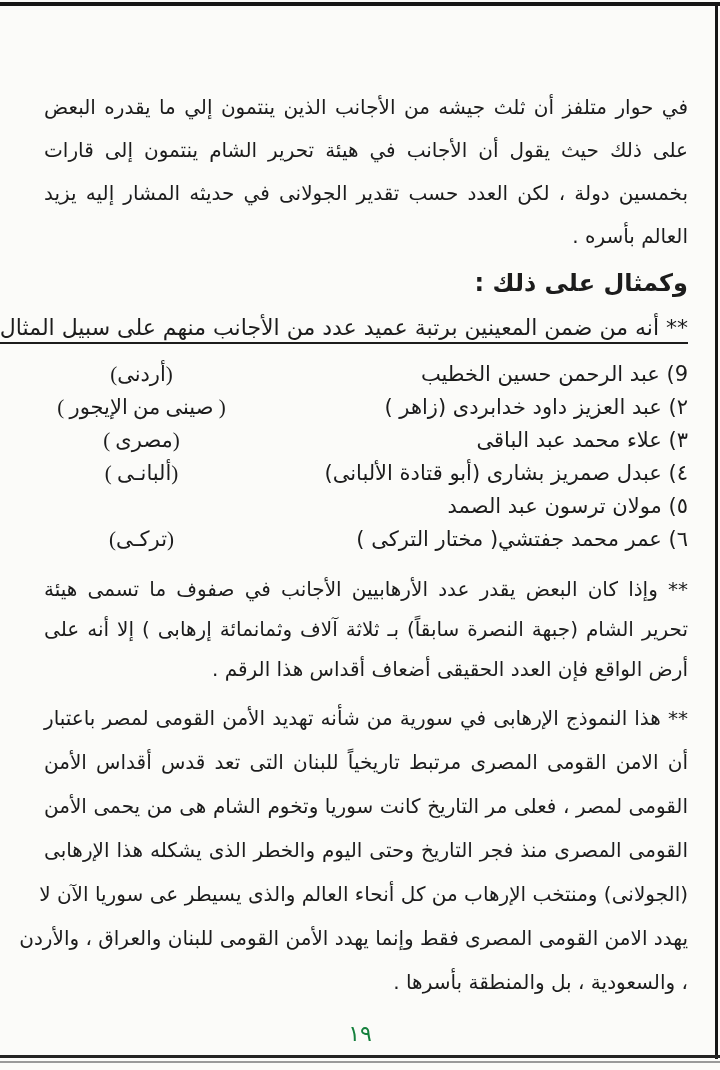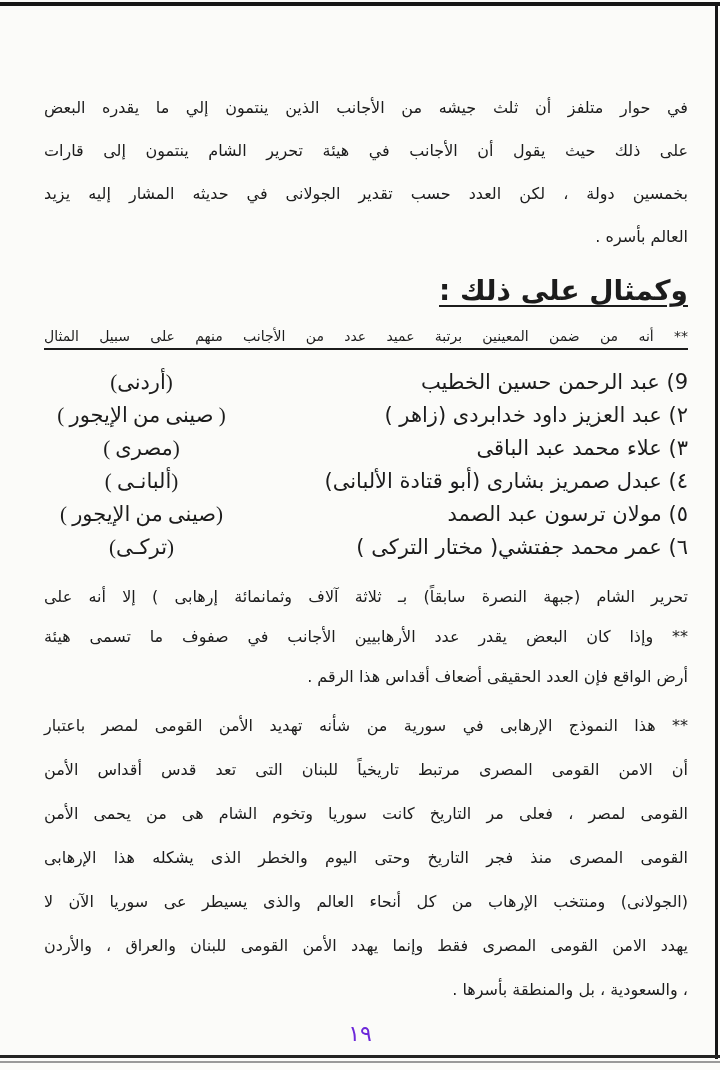--- a/index.html
+++ b/index.html
@@ -19,47 +19,46 @@
   .frame-bottom-shadow { position: absolute; top: 1061px; left: 0; width: 100%; height: 2px; background: #9a9a9a; }
 
   .content {
     position: absolute;
     top: 86px; right: 32px; left: 44px;
     direction: rtl;
   }
 
   
   .para .line {
-    font-size: 16px;
+    font-size: 20px;
     line-height: 43px;
     text-align: justify;
     text-align-last: justify;
     white-space: nowrap;
   }
   .para .line.last {
     text-align: right;
     text-align-last: right;
   }
   .para-estimate .line { line-height: 40px; }
   .para-threat  .line { line-height: 44px; }
 
   .heading {
-    margin-top: 16px;
-    font-size: 28px;
+    margin-top: 8px;
+    font-size: 24px;
     font-weight: bold;
     line-height: 34px;
-    text-decoration: underline;
     text-decoration-thickness: 2px;
     text-underline-offset: 5px;
     text-align: right;
   }
 
   .list-intro {
     margin-top: 10px;
-    font-size: 14px;
+    font-size: 22px;
     line-height: 36px;
     text-align: justify;
     text-align-last: justify;
     text-decoration: underline;
     text-decoration-thickness: 1.5px;
     text-underline-offset: 7px;
     white-space: nowrap;
   }
 
   .list { margin-top: 12px; }
@@ -76,21 +75,21 @@
   .para-estimate { margin-top: 13px; }
   .para-threat  { margin-top: 7px; }
 
   .page-number {
     position: absolute;
     top: 1019px; left: 0;
     width: 100%;
     text-align: center;
     font-size: 22px;
     line-height: 30px;
-    color: #6d28d9;
+    color: #15803d;
   }
 </style>
 </head>
 <body>
 
 <div class="frame-top"></div>
 <div class="frame-right"></div>
 <div class="frame-bottom"></div>
 <div class="frame-bottom-shadow"></div>
 
@@ -119,31 +118,30 @@
     <div class="list-row">
       <span class="appointee-name">٣) علاء محمد عبد الباقى</span>
       <span class="appointee-nationality">(مصرى )</span>
     </div>
     <div class="list-row">
       <span class="appointee-name">٤) عبدل صمريز بشارى  (أبو قتادة الألبانى)</span>
       <span class="appointee-nationality">(ألبانـى )</span>
     </div>
     <div class="list-row">
       <span class="appointee-name">٥) مولان ترسون عبد الصمد</span>
-      <span class="appointee-nationality">(صينى من الإيجور )</span>
     </div>
     <div class="list-row">
       <span class="appointee-name">٦) عمر محمد جفتشي( مختار التركى )</span>
       <span class="appointee-nationality">(تركـى)</span>
     </div>
   </div>
 
   <div class="para para-estimate">
+    <div class="line">** وإذا كان البعض يقدر عدد الأرهابيين الأجانب  في صفوف ما تسمى هيئة</div>
     <div class="line">تحرير الشام (جبهة النصرة سابقاً) بـ ثلاثة آلاف وثمانمائة إرهابى ) إلا أنه على</div>
-    <div class="line">** وإذا كان البعض يقدر عدد الأرهابيين الأجانب  في صفوف ما تسمى هيئة</div>
     <div class="line last">أرض الواقع فإن العدد  الحقيقى أضعاف أقداس هذا الرقم .</div>
   </div>
 
   <div class="para para-threat">
     <div class="line">** هذا النموذج الإرهابى في سورية من شأنه تهديد الأمن القومى لمصر باعتبار</div>
     <div class="line">أن الامن القومى المصرى مرتبط تاريخياً للبنان التى تعد قدس أقداس الأمن</div>
     <div class="line">القومى لمصر ، فعلى مر التاريخ كانت سوريا وتخوم الشام هى من يحمى الأمن</div>
     <div class="line">القومى المصرى منذ فجر التاريخ وحتى اليوم والخطر الذى يشكله هذا الإرهابى</div>
     <div class="line">(الجولانى) ومنتخب الإرهاب من كل أنحاء العالم والذى يسيطر عى سوريا الآن لا</div>
     <div class="line">يهدد الامن القومى المصرى فقط وإنما يهدد الأمن القومى للبنان والعراق ، والأردن</div>

